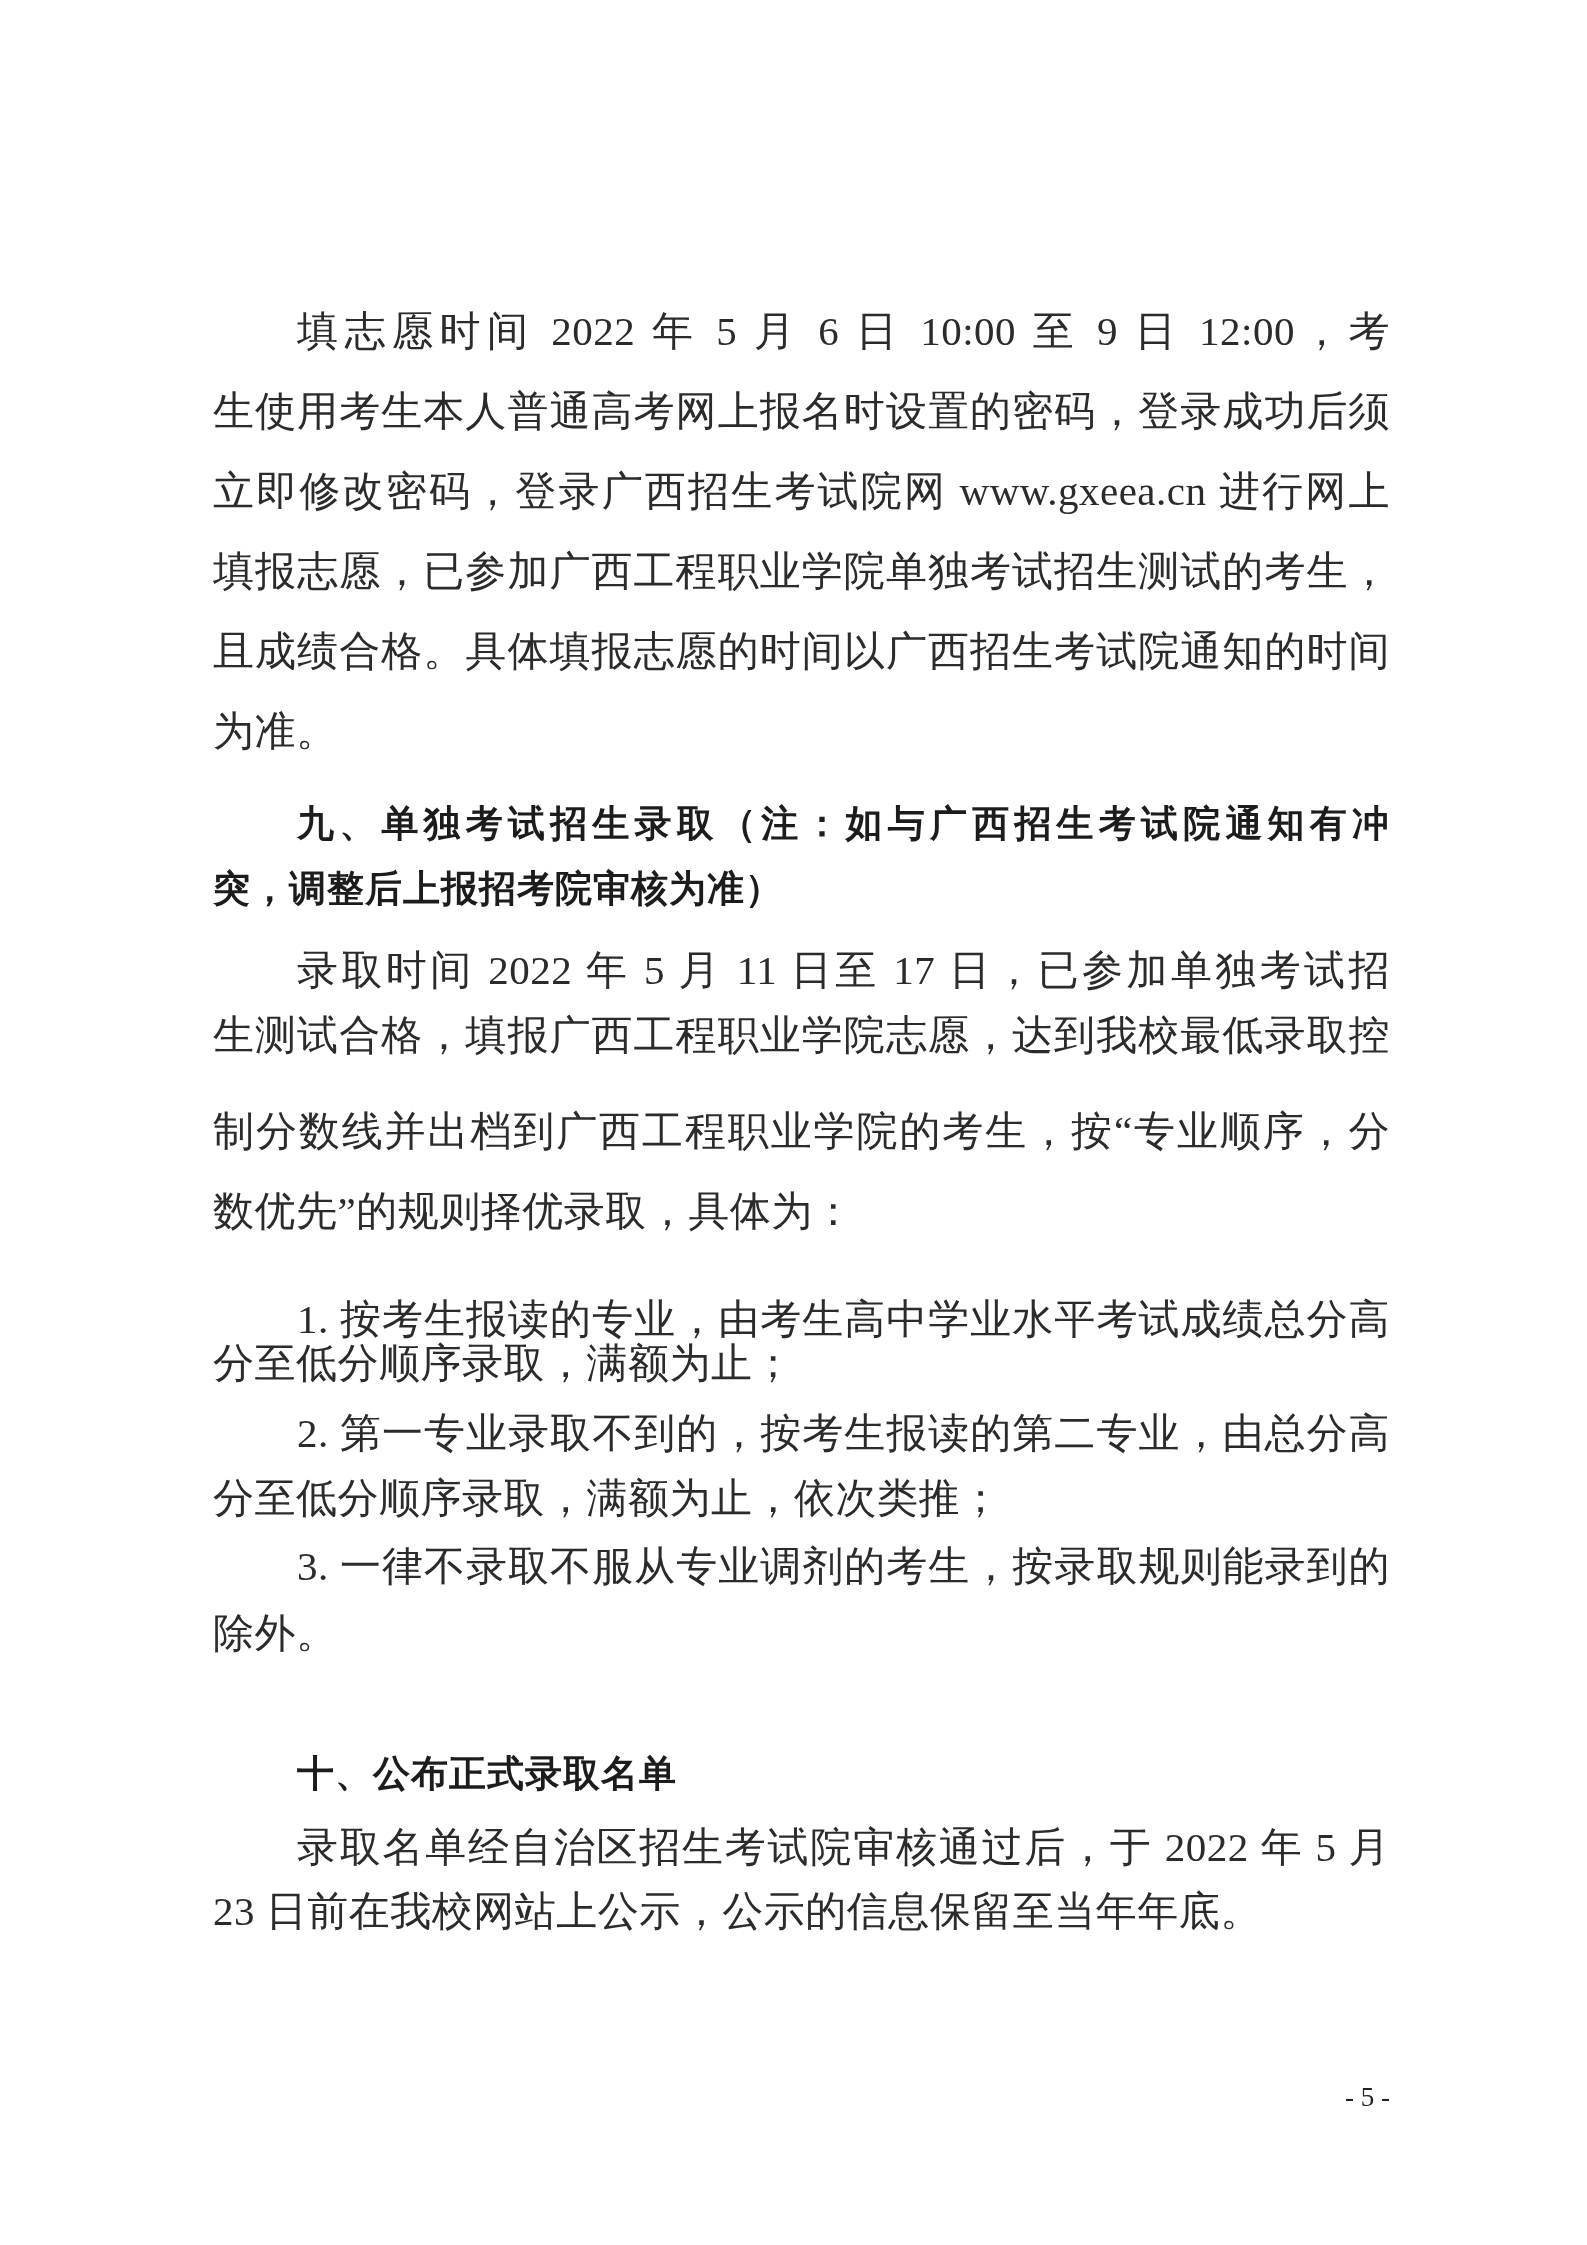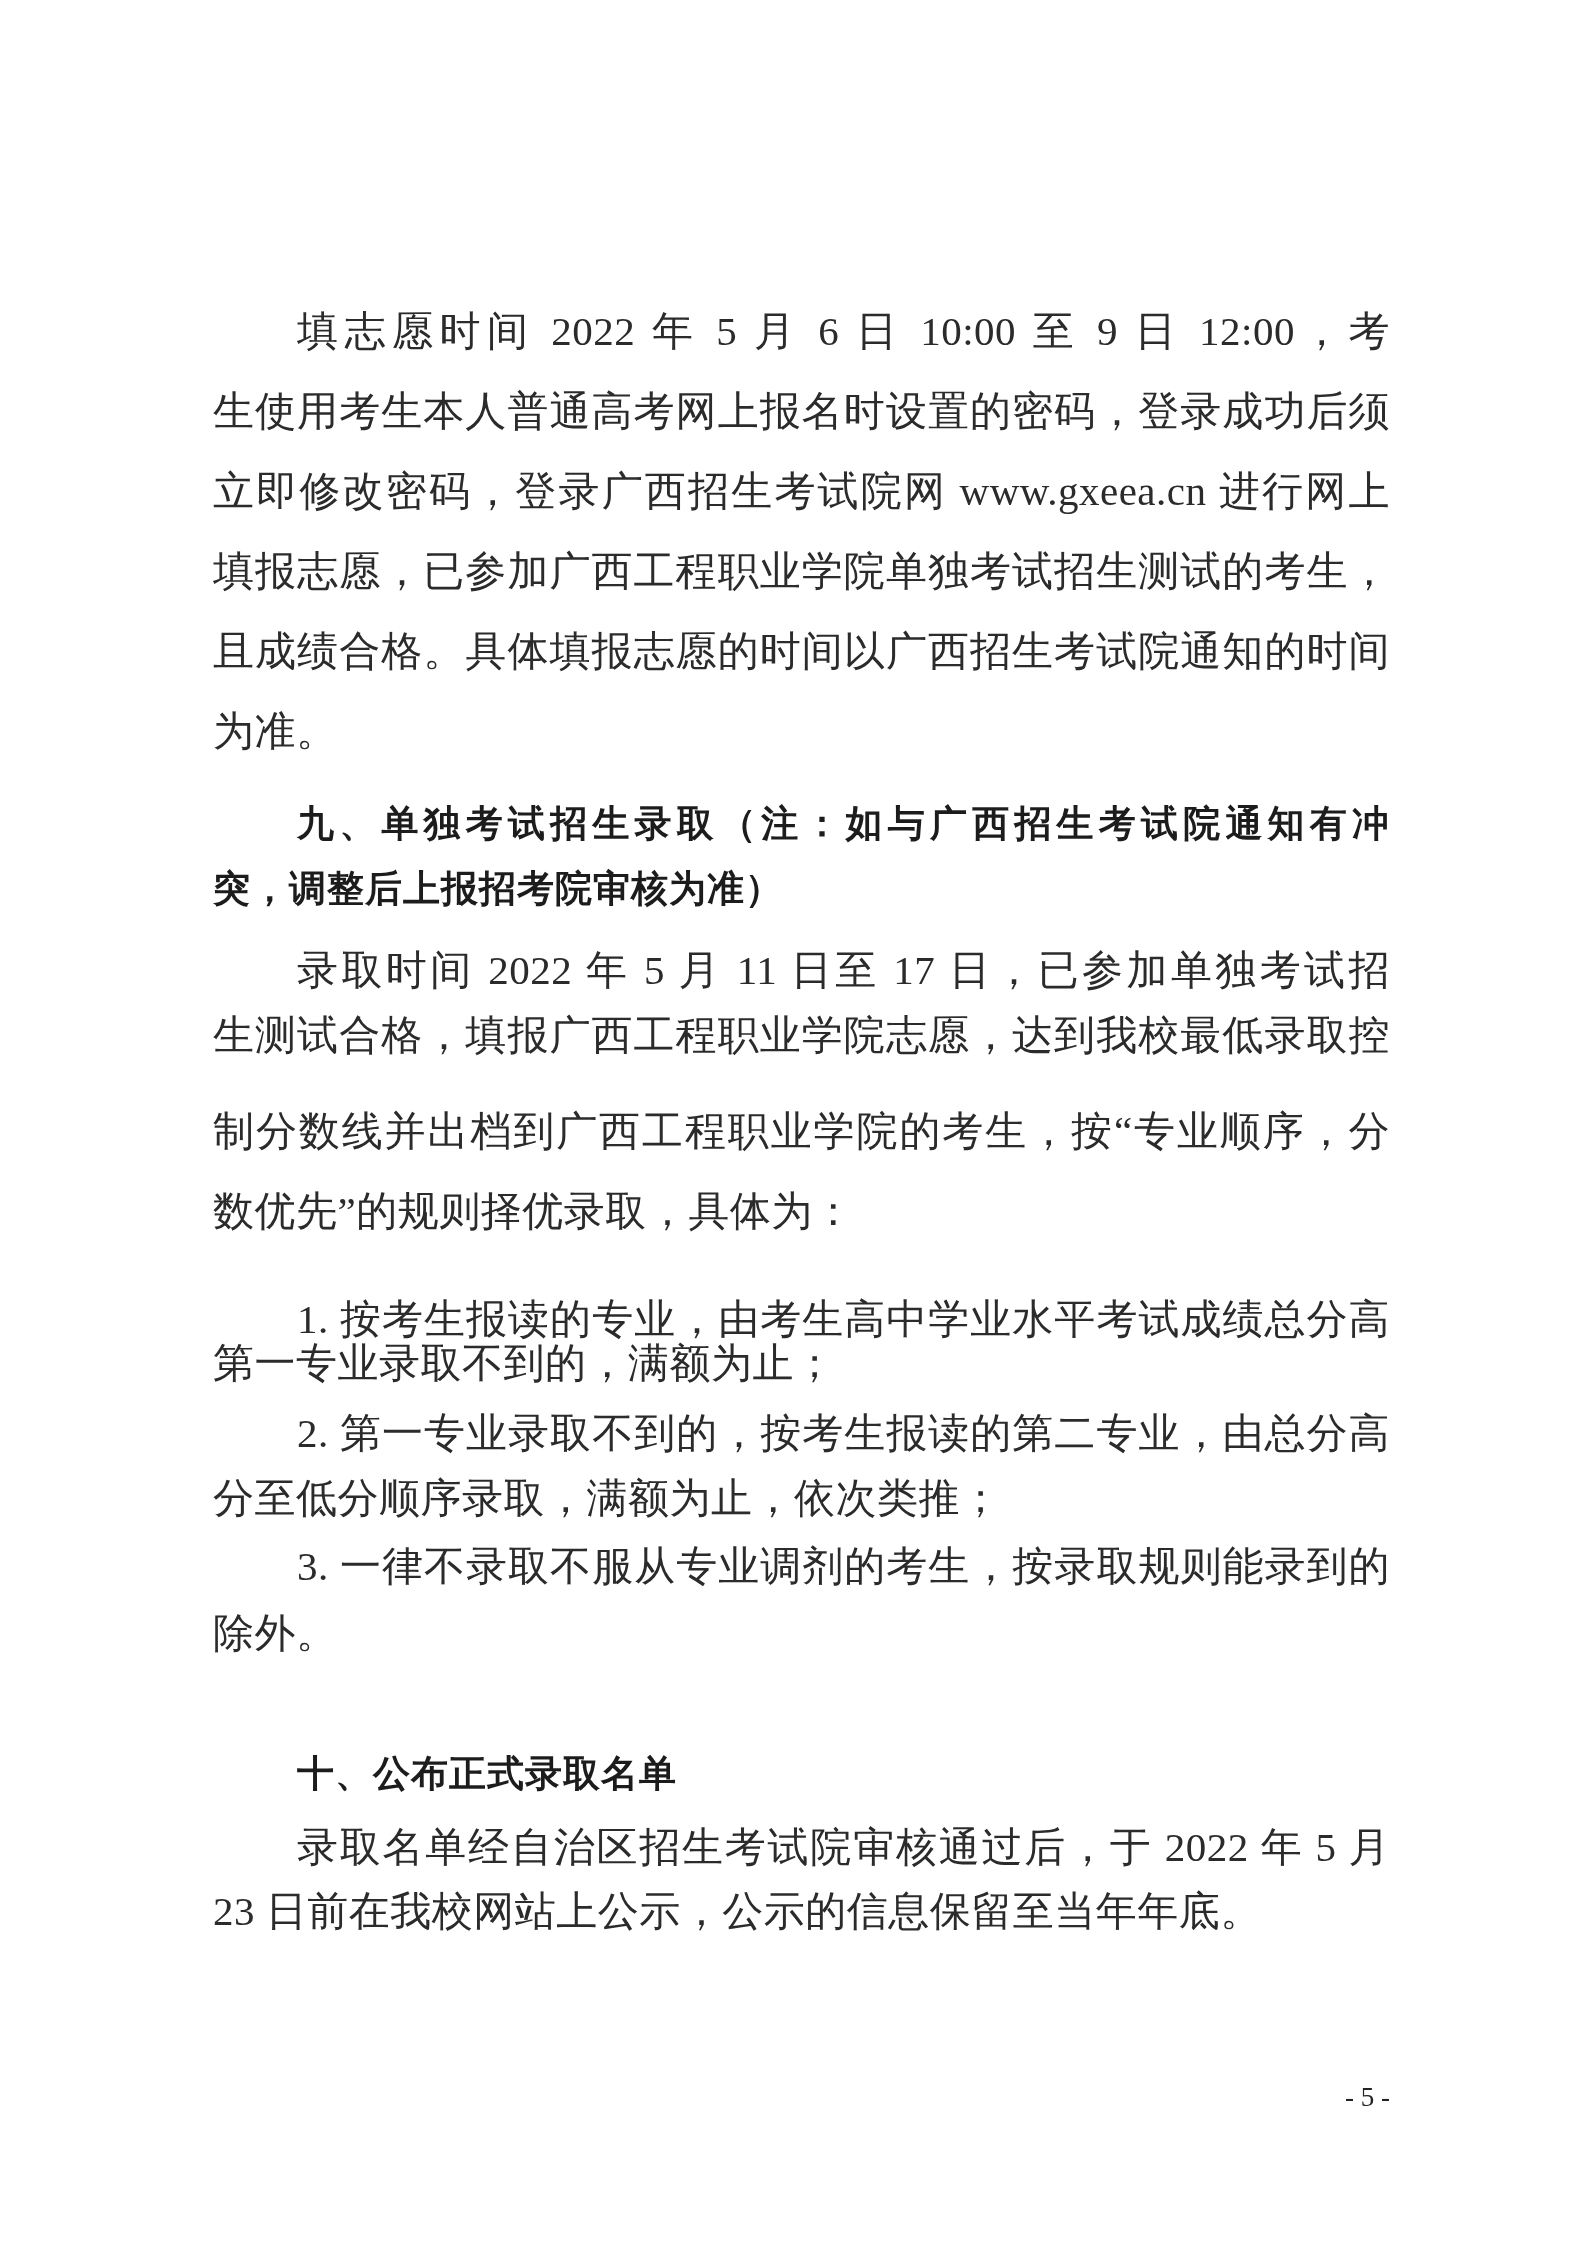--- a/index.html
+++ b/index.html
@@ -64,21 +64,21 @@
 
   <div class="line heading indent justify" style="top:803px">九、单独考试招生录取（注：如与广西招生考试院通知有冲</div>
   <div class="line heading" style="top:868px">突，调整后上报招考院审核为准）</div>
 
   <div class="line indent justify" style="top:947px">录取时间 2022 年 5 月 11 日至 17 日，已参加单独考试招</div>
   <div class="line justify" style="top:1012px">生测试合格，填报广西工程职业学院志愿，达到我校最低录取控</div>
   <div class="line justify" style="top:1108px">制分数线并出档到广西工程职业学院的考生，按“专业顺序，分</div>
   <div class="line" style="top:1188px">数优先”的规则择优录取，具体为：</div>
 
   <div class="line indent justify" style="top:1296px">1. 按考生报读的专业，由考生高中学业水平考试成绩总分高</div>
-  <div class="line" style="top:1340px">第一专业录取不到的，满额为止；</div>
+  <div class="line" style="top:1340px">分至低分顺序录取，满额为止；</div>
 
   <div class="line indent justify" style="top:1410px">2. 第一专业录取不到的，按考生报读的第二专业，由总分高</div>
   <div class="line" style="top:1475px">分至低分顺序录取，满额为止，依次类推；</div>
 
   <div class="line indent justify" style="top:1543px">3. 一律不录取不服从专业调剂的考生，按录取规则能录到的</div>
   <div class="line" style="top:1610px">除外。</div>
 
   <div class="line heading indent" style="top:1753px">十、公布正式录取名单</div>
 
   <div class="line indent justify" style="top:1824px">录取名单经自治区招生考试院审核通过后，于 2022 年 5 月</div>

